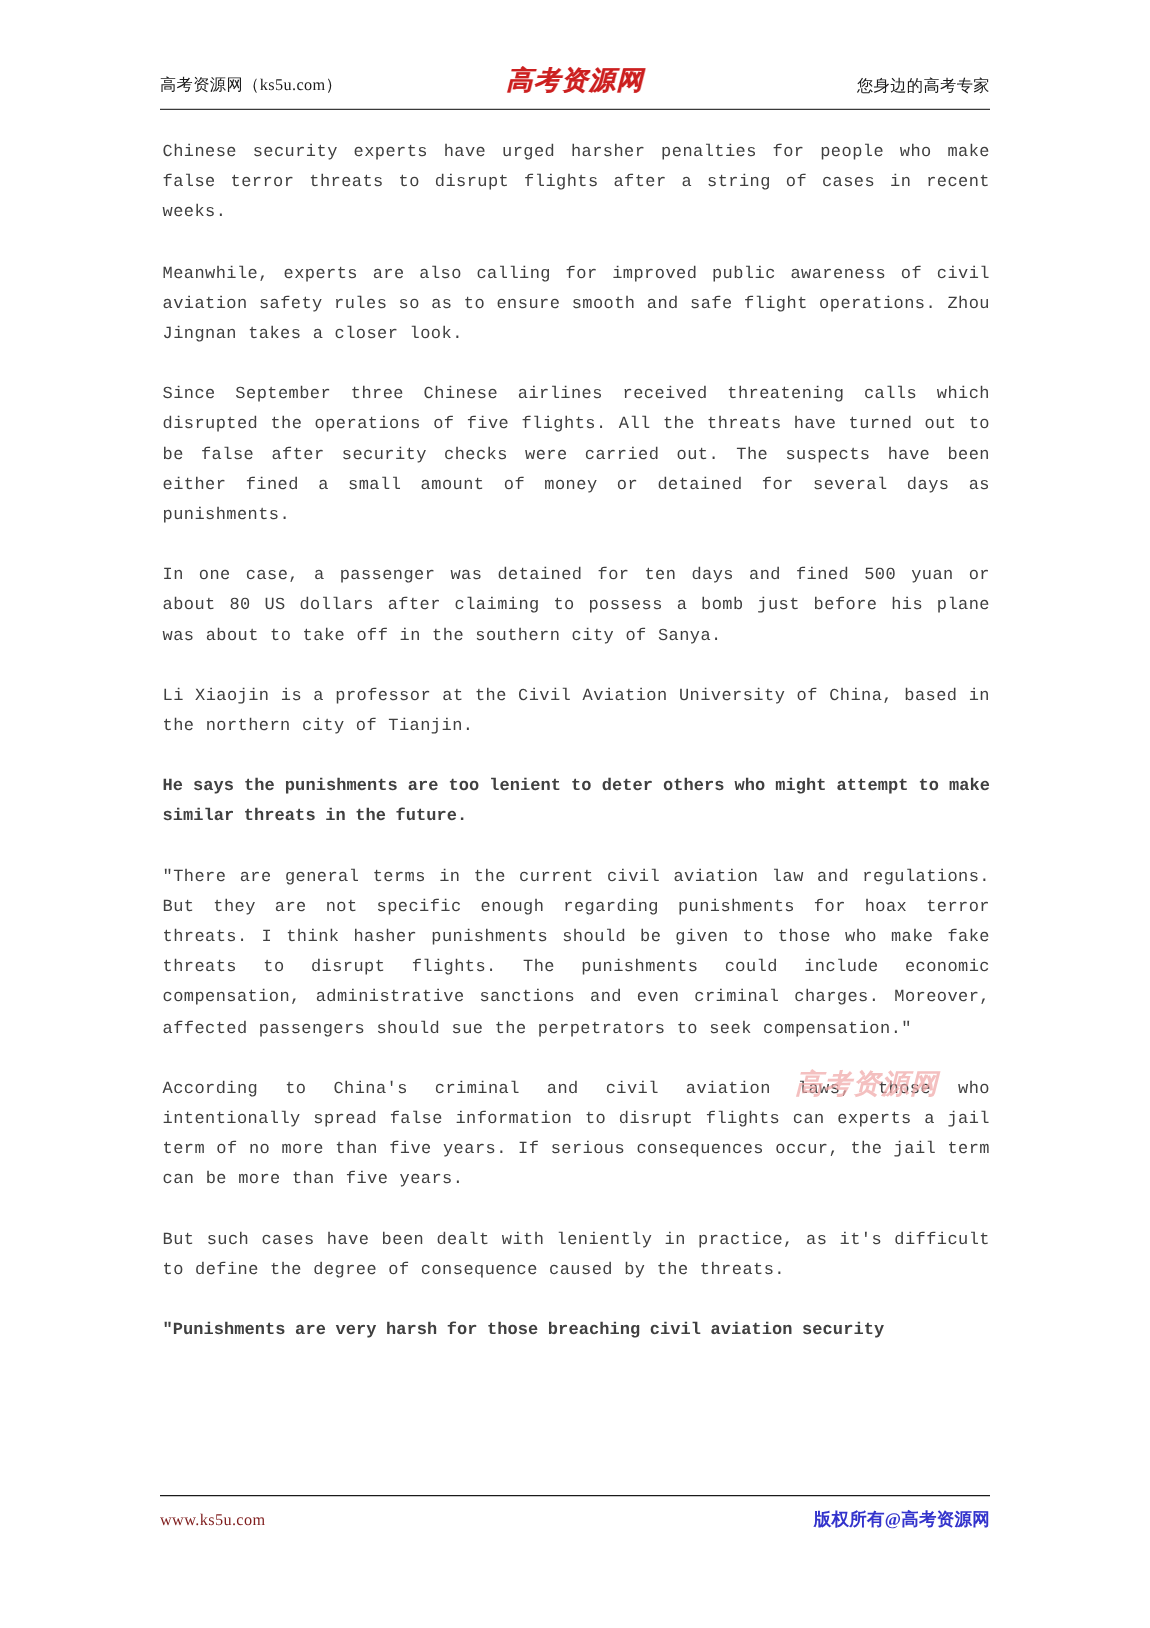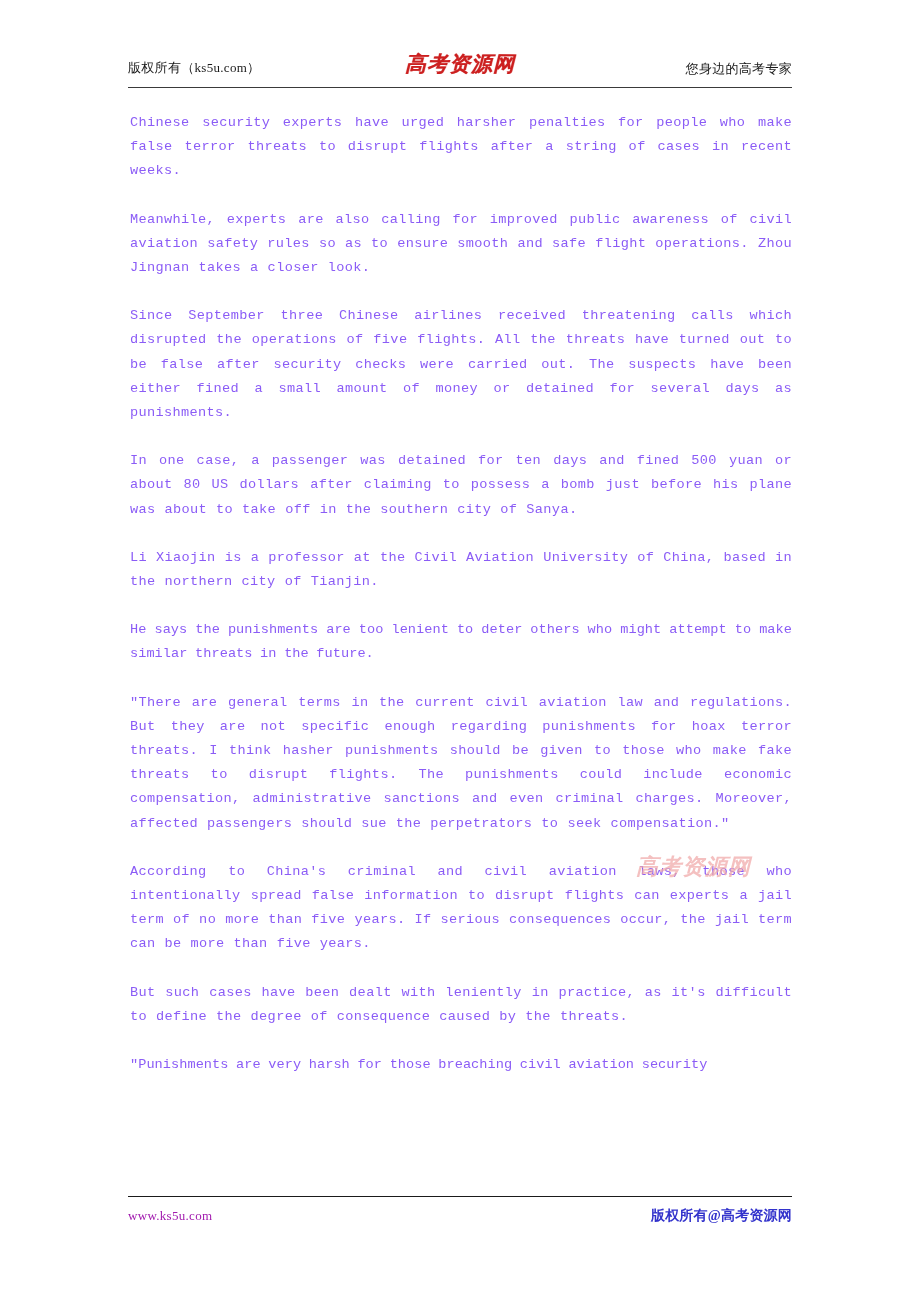--- a/index.html
+++ b/index.html
@@ -83,33 +83,34 @@
   .content {
     position: absolute;
     left: 130px;
     top: 111px;
     width: 662px;
   }
   .para {
     font-family: "Liberation Mono", "DejaVu Sans Mono", monospace;
     font-size: 13.6px;
     line-height: 24.2px;
-    color: #8b5cf6;
+    color: #404040;
     text-align: justify;
     text-justify: inter-word;
     margin: 0 0 24px 0;
     letter-spacing: 0.35px;
     word-spacing: 0.5px;
     white-space: pre-wrap;
   }
   .para:last-child { margin-bottom: 0; }
   
   .para.tight {
     letter-spacing: 0.05px;
     word-spacing: -0.6px;
+    font-weight: bold;
   }
 
   
   .watermark {
     position: absolute;
     left: 636px;
     top: 852px;
     font-family: "DejaVu Serif", "Liberation Serif", serif;
     font-size: 22px;
     font-weight: bold;
@@ -137,21 +138,21 @@
     width: 664px;
     height: 0;
     border-top: 1.6px solid #1a1a1a;
   }
   .footer-left {
     position: absolute;
     left: 0;
     top: 12px;
     font-family: "Liberation Serif", "DejaVu Serif", serif;
     font-size: 13px;
-    color: #a21caf;
+    color: #7f1d1d;
     white-space: nowrap;
     letter-spacing: 0.3px;
   }
   .footer-right {
     position: absolute;
     right: 0;
     top: 11px;
     font-family: "Liberation Serif", "DejaVu Serif", serif;
     font-size: 14px;
     font-weight: bold;
@@ -160,21 +161,21 @@
     letter-spacing: 0.2px;
   }
 </style>
 </head>
 <body>
 
 <div class="page">
 
   <div class="page-header">
     <div class="header-row">
-      <div class="header-left">版权所有（ks5u.com）</div>
+      <div class="header-left">高考资源网（ks5u.com）</div>
       <div class="header-logo">高考资源网</div>
       <div class="header-right">您身边的高考专家</div>
     </div>
     <div class="header-rule"></div>
   </div>
 
   <div class="content">
     <p class="para">Chinese security experts have urged harsher penalties for people who make false terror threats to disrupt flights after a string of cases in recent weeks.</p>
     <p class="para">Meanwhile, experts are also calling for improved public awareness of civil aviation safety rules so as to ensure smooth and safe flight operations. Zhou Jingnan takes a closer look.</p>
     <p class="para">Since September three Chinese airlines received threatening calls which disrupted the operations of five flights. All the threats have turned out to be false after security checks were carried out. The suspects have been either fined a small amount of money or detained for several days as punishments.</p>

